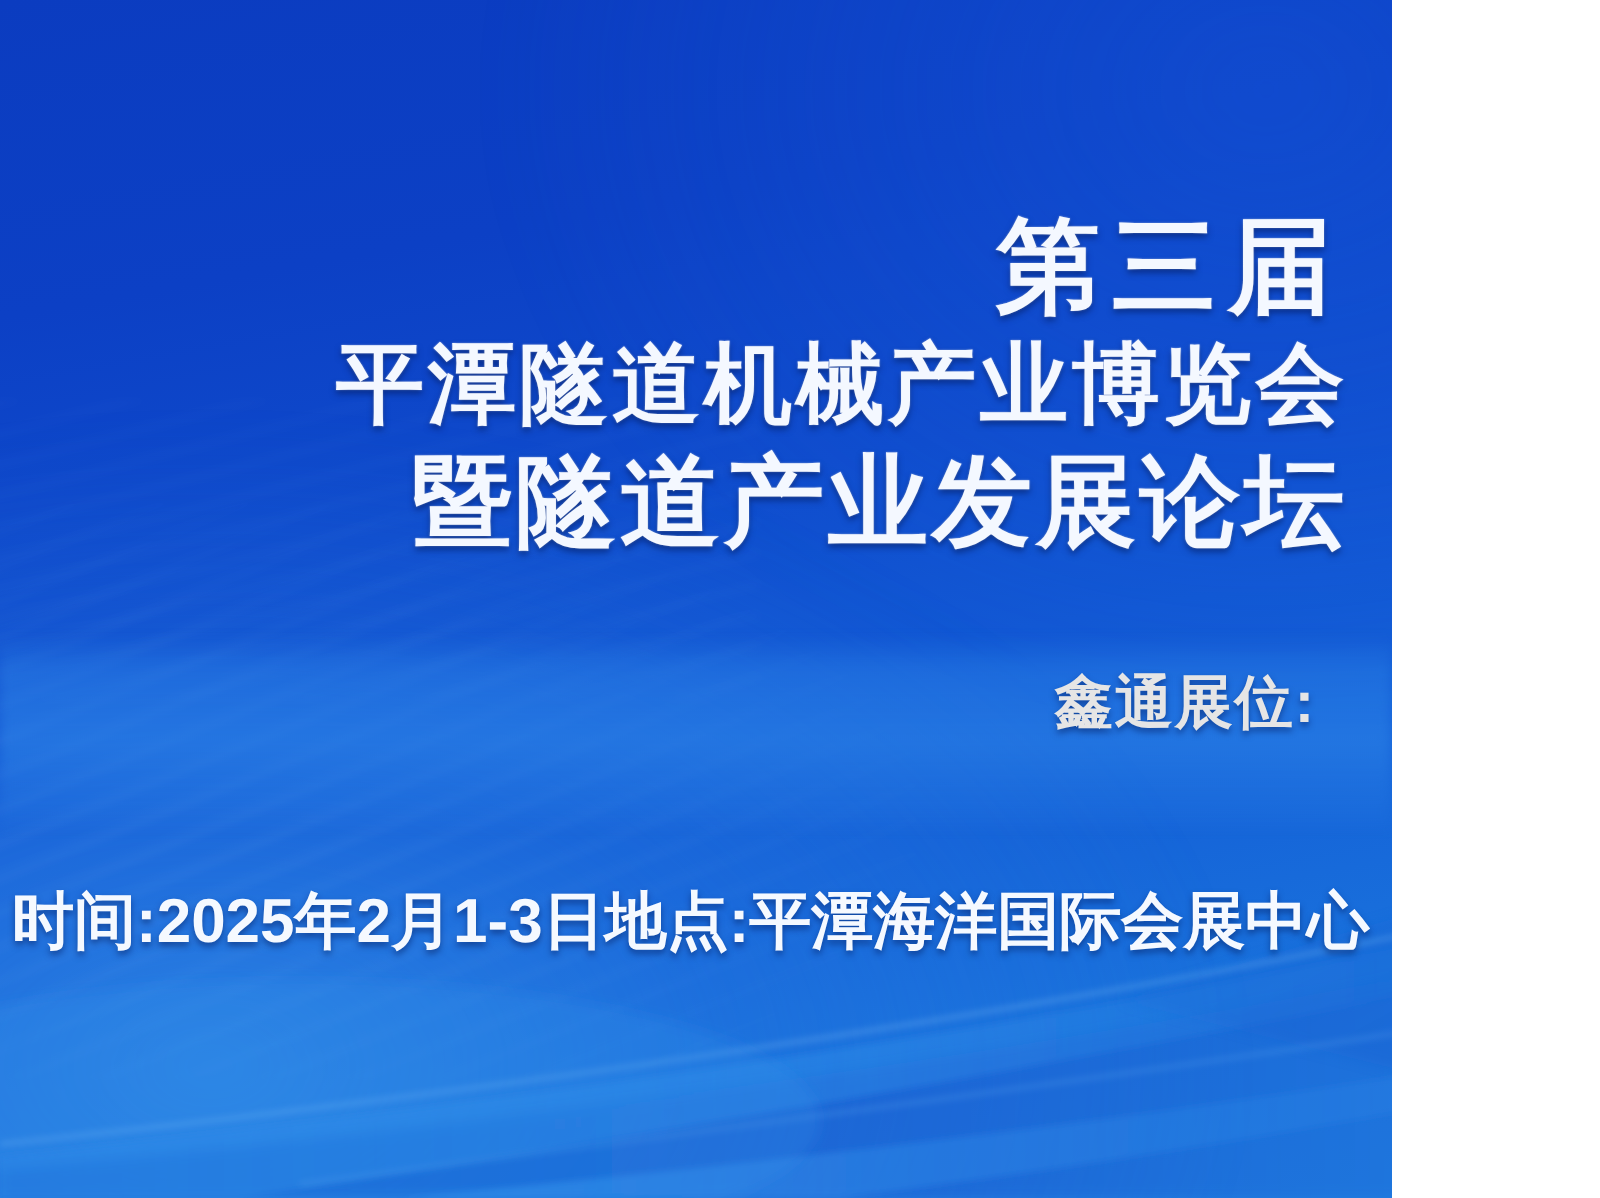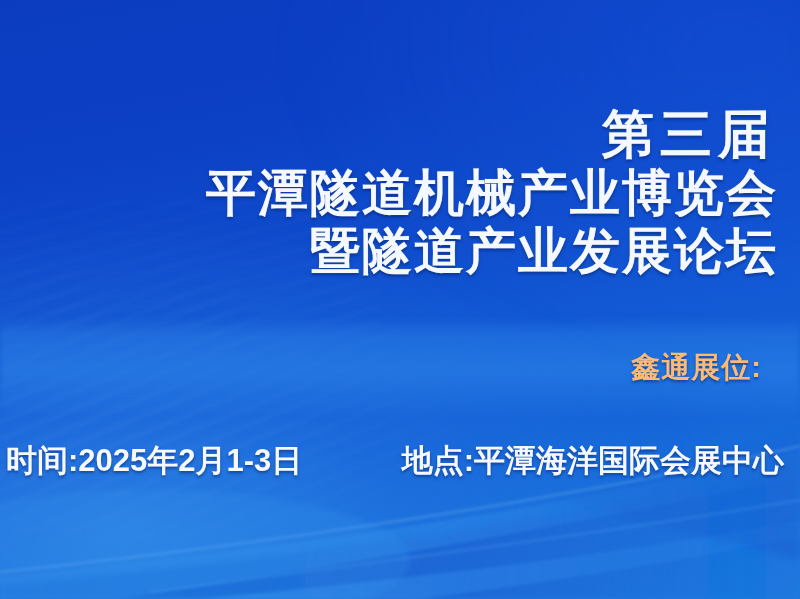--- a/index.html
+++ b/index.html
@@ -6,21 +6,21 @@
     margin: 0;
     padding: 0;
     background: #ffffff;
   }
   body {
     font-family: "Liberation Sans", sans-serif;
   }
 
   #poster {
     position: relative;
-    width: 800px;
+    width: 696px;
     height: 599px;
     overflow: hidden;
     background: #0b3fc4;
   }
 
   
   .bg-base {
     position: absolute;
     inset: 0;
     background: linear-gradient(170deg,
@@ -138,21 +138,21 @@
       0 2px 3px rgba(4,25,90,0.55),
       0 0 1px rgba(255,255,255,0.6);
   }
   .t-line-1 {
     font-size: 52px;
     line-height: 60px;
     letter-spacing: 6px;
     padding-right: 2px;
   }
   .t-line-2 {
-    font-size: 50px;
+    font-size: 44px;
     line-height: 58px;
     letter-spacing: 2px;
   }
   .t-line-3 {
     font-size: 50px;
     line-height: 58px;
     letter-spacing: 2px;
     text-align: right;
   }
 
@@ -163,27 +163,26 @@
     top: 336px;
     display: flex;
     align-items: baseline;
     justify-content: flex-end;
     white-space: nowrap;
   }
   .booth-label {
     font-family: "Liberation Sans", "DejaVu Sans", sans-serif;
     font-size: 29px;
     font-weight: bold;
-    color: #fdba74;
+    color: #e5e5e5;
     letter-spacing: 1px;
     text-shadow: 0 2px 3px rgba(4,25,90,0.5);
     padding-right: 18px;
     position: relative;
     top: -4px;
-    margin-top: 16px;
   }
   .booth-value {
     font-family: "Liberation Sans", "DejaVu Sans", sans-serif;
     font-size: 52px;
     font-weight: bold;
     color: #f2e25c;
     letter-spacing: 2px;
     text-shadow:
       0 0 2px rgba(255,255,200,0.85),
       0 3px 4px rgba(6,28,95,0.55);

